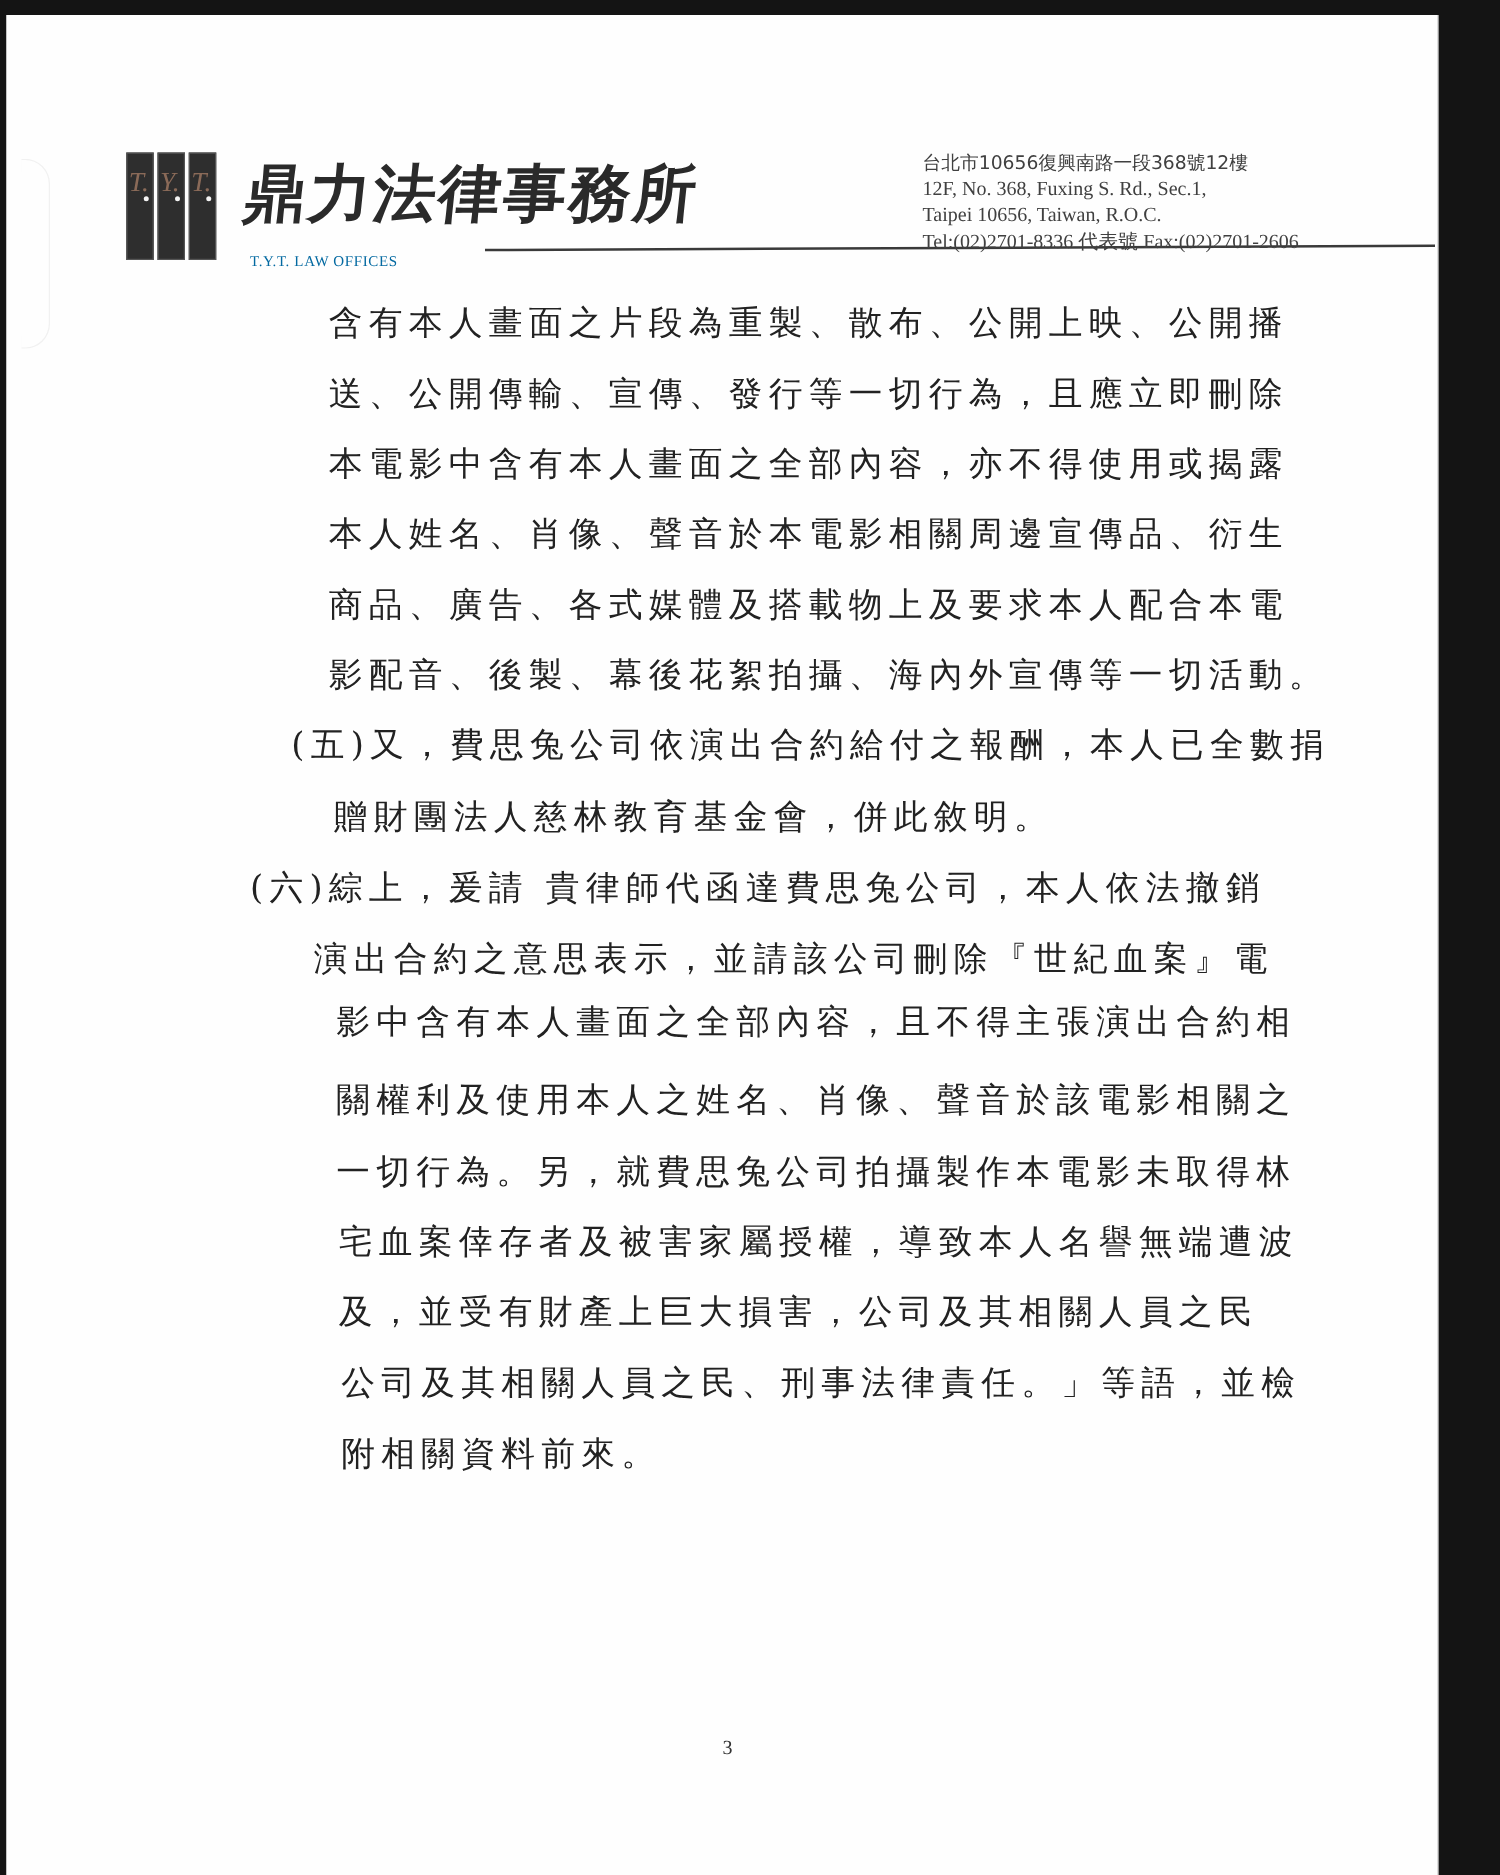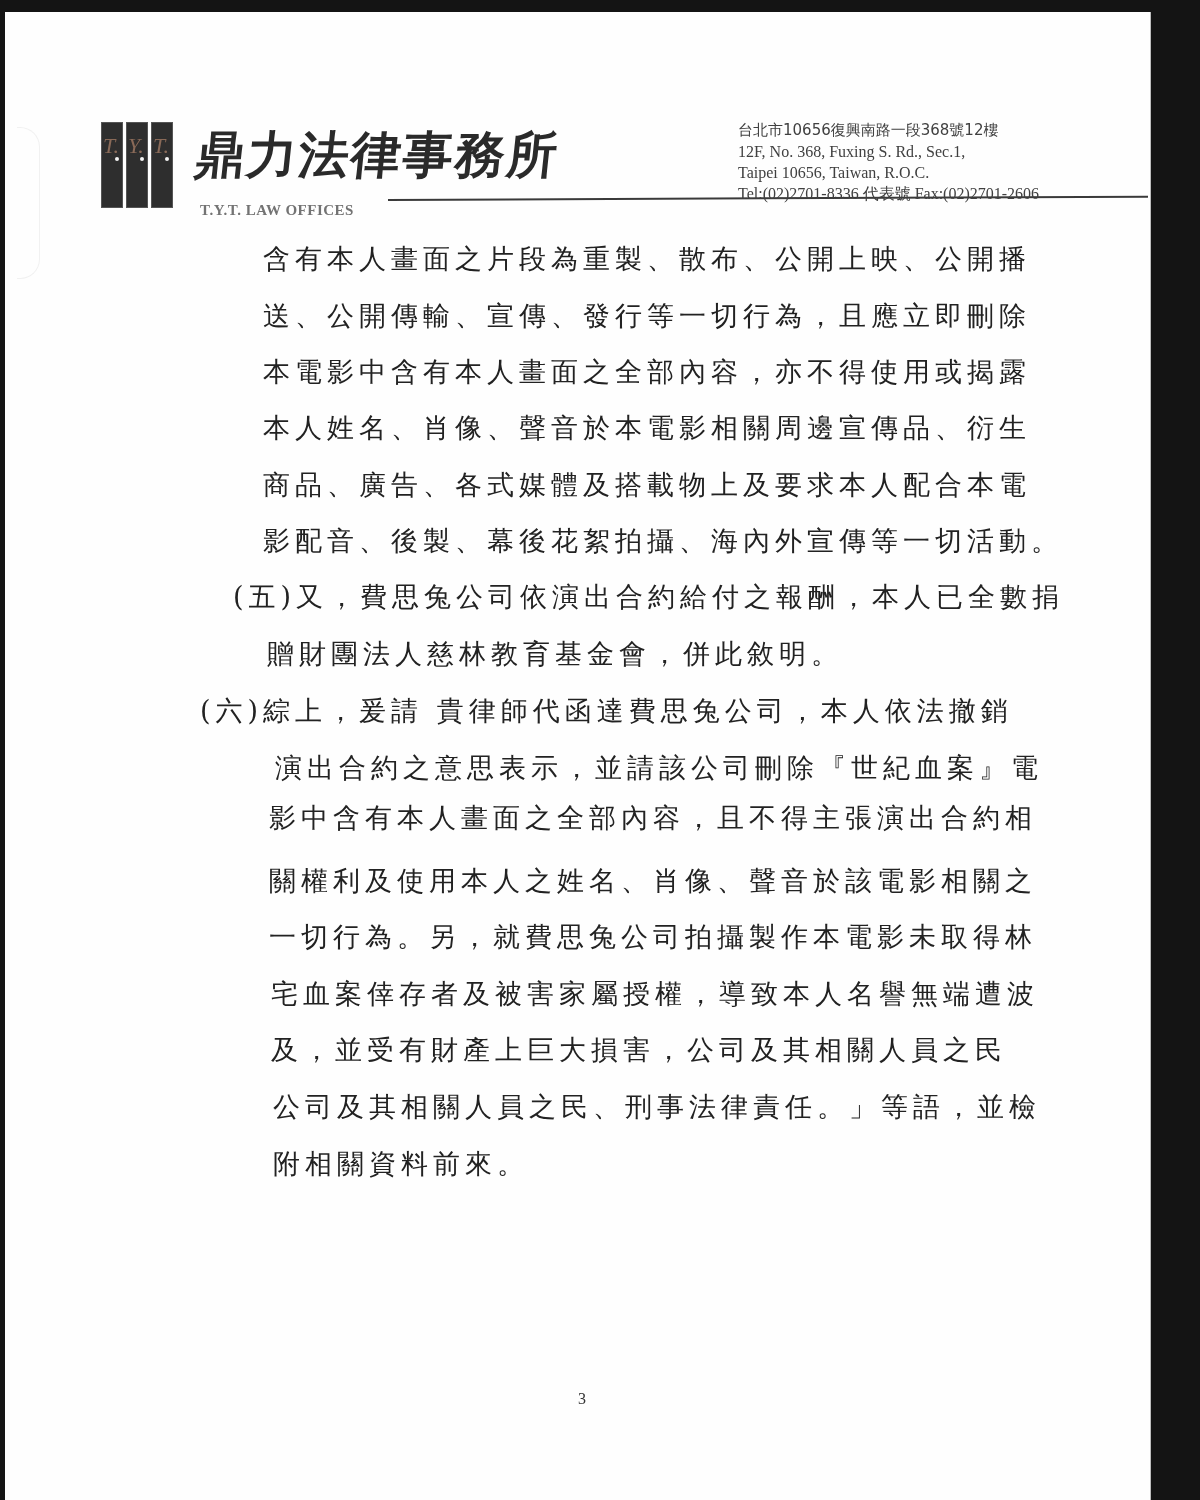--- a/index.html
+++ b/index.html
@@ -63,24 +63,24 @@
       letter-spacing: 2px;
       color: #2a2a2a;
       transform: skewX(-6deg);
       line-height: 1;
     }
     .firm-en {
       position: absolute;
       left: 195px;
       top: 190px;
       font-family: "Liberation Serif", serif;
-      font-size: 15px;
-      font-weight: bold;
+      font-size: 12px;
+      font-weight: normal;
       letter-spacing: 0.5px;
-      color: #737373;
+      color: #0369a1;
     }
     .header-rule {
       position: absolute;
       left: 383px;
       top: 187px;
       width: 760px;
       height: 2px;
       background: #3a3a3a;
       transform: rotate(-0.25deg);
       transform-origin: left center;
@@ -171,21 +171,21 @@
   <div class="body-text">
     <div class="line" style="left:258px; top:233px;">含有本人畫面之片段為重製、散布、公開上映、公開播</div>
     <div class="line" style="left:258px; top:290px;">送、公開傳輸、宣傳、發行等一切行為，且應立即刪除</div>
     <div class="line" style="left:258px; top:346px;">本電影中含有本人畫面之全部內容，亦不得使用或揭露</div>
     <div class="line" style="left:258px; top:402px;">本人姓名、肖像、聲音於本電影相關周邊宣傳品、衍生</div>
     <div class="line" style="left:258px; top:459px;">商品、廣告、各式媒體及搭載物上及要求本人配合本電</div>
     <div class="line" style="left:258px; top:515px;">影配音、後製、幕後花絮拍攝、海內外宣傳等一切活動。</div>
     <div class="line" style="left:195px; top:571px;margin-left:33px;">(五)又，費思兔公司依演出合約給付之報酬，本人已全數捐</div>
     <div class="line" style="left:262px; top:628px;">贈財團法人慈林教育基金會，併此敘明。</div>
     <div class="line" style="left:195px; top:685px;">(六)綜上，爰請 貴律師代函達費思兔公司，本人依法撤銷</div>
-    <div class="line" style="left:270px; top:742px;">演出合約之意思表示，並請該公司刪除『世紀血案』電</div>
+    <div class="line" style="left:246px; top:742px;">演出合約之意思表示，並請該公司刪除『世紀血案』電</div>
     <div class="line" style="left:264px; top:792px;">影中含有本人畫面之全部內容，且不得主張演出合約相</div>
     <div class="line" style="left:264px; top:855px;">關權利及使用本人之姓名、肖像、聲音於該電影相關之</div>
     <div class="line" style="left:264px; top:912px;font-family:Liberation Serif, serif;">一切行為。另，就費思兔公司拍攝製作本電影未取得林</div>
     <div class="line" style="left:266px; top:968px;">宅血案倖存者及被害家屬授權，導致本人名譽無端遭波</div>
     <div class="line" style="left:266px; top:1024px;">及，並受有財產上巨大損害，公司及其相關人員之民</div>
     <div class="line" style="left:268px; top:1081px;">公司及其相關人員之民、刑事法律責任。」等語，並檢</div>
     <div class="line" style="left:268px; top:1138px;">附相關資料前來。</div>
   </div>
 
   <div class="page-number">3</div>

